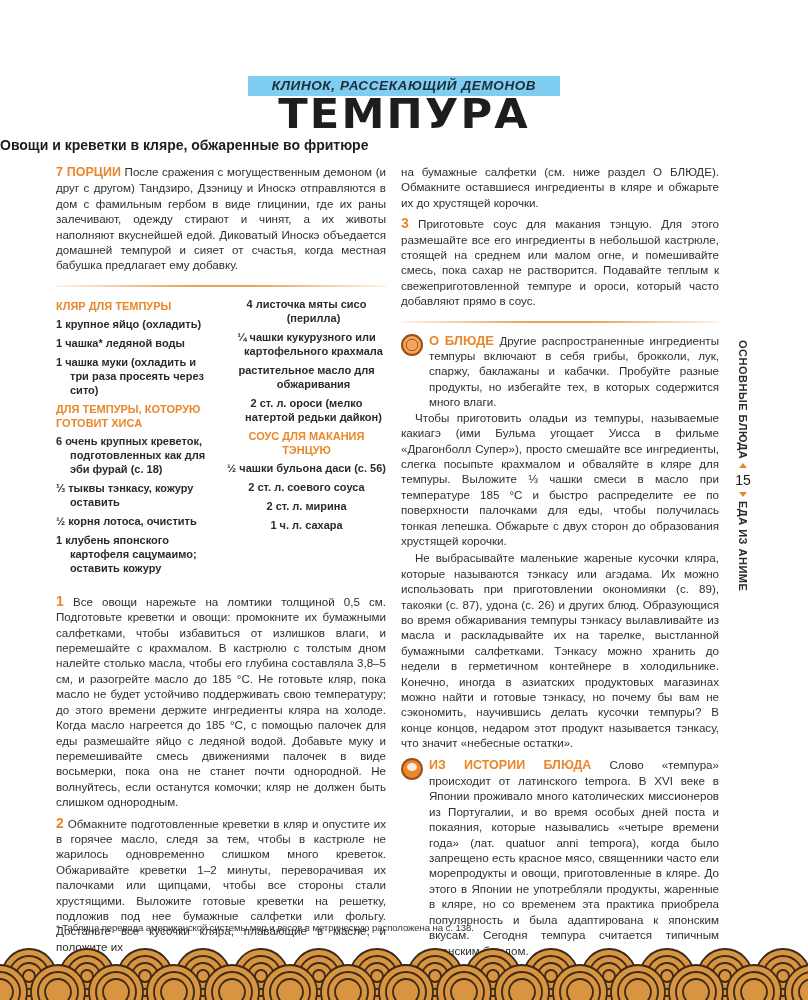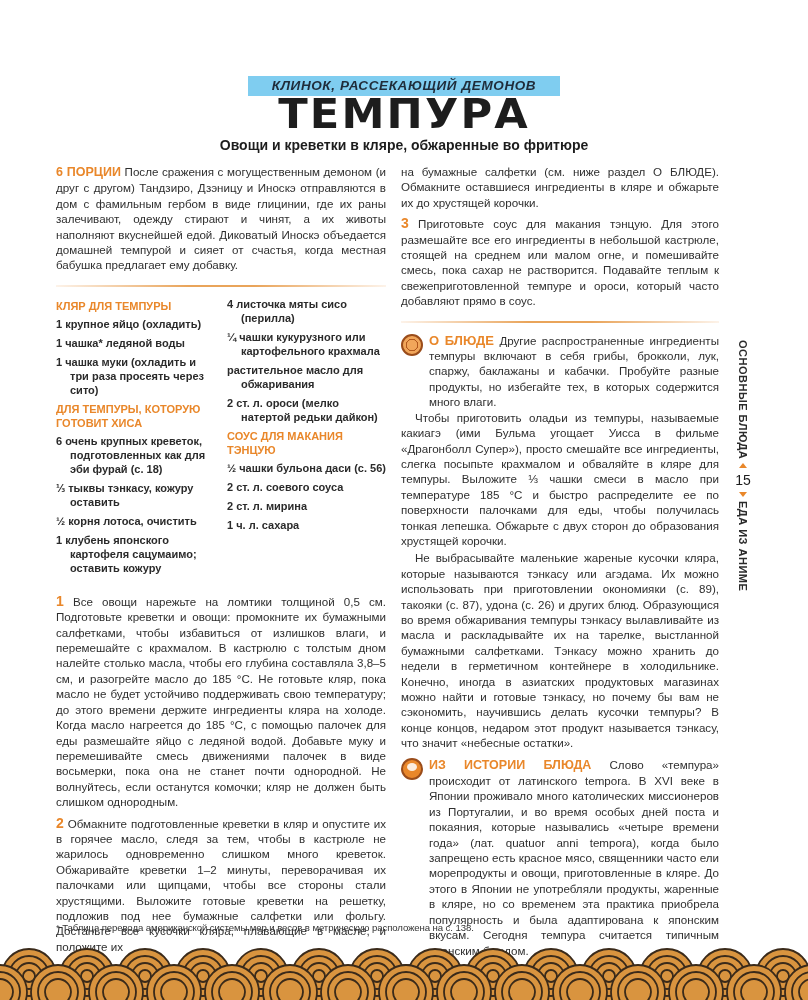--- a/index.html
+++ b/index.html
@@ -11,37 +11,37 @@
     display: inline-block; background: #7fcdf0; color: #1f2c3a;
     font-weight: bold; font-style: italic; font-size: 13.5px; letter-spacing: 0.6px;
     padding: 2px 24px; line-height: 16px;
   }
   .title {
     position: absolute; top: 92px; left: 0; width: 808px; text-align: center;
     font-family: "DejaVu Sans", sans-serif; font-weight: bold; font-size: 40px; color: #1d1d1d;
     letter-spacing: 2px; line-height: 44px; transform: scaleX(1.08);
   }
   .subtitle {
-    position: absolute; top: 136px; left: 0; width: 808px; text-align: center;
+    position: absolute; top: 136px; left: 0; width: 808px; 
     font-weight: bold; font-size: 14px; color: #1d1d1d; line-height: 18px;
   }
 
   .col { position: absolute; font-size: 11.6px; line-height: 15.4px; color: #2f2f2f; }
   .col-left { left: 56px; top: 164px; width: 330px; }
   .col-right { left: 401px; top: 164px; width: 318px; }
   .justify { text-align: justify; hyphens: auto; }
 
   .accent { color: #e9872a; font-weight: bold; }
   .num { color: #e9872a; font-weight: bold; font-size: 14px; }
 
   .divider { height: 2px; background: linear-gradient(90deg, rgba(233,135,42,0.1), #e9a45a 40%, #e9a45a 60%, rgba(233,135,42,0.1)); margin: 12px 0 10px; }
 
   .ing-grid { display: flex; gap: 12px; }
   .ing-col { width: 160px; }
-  .ing-col.right { width: 160px; }
+  .ing-col.right { width: 160px; text-align: center; }
   .ing-head { color: #e9872a; font-weight: bold; font-size: 11px; line-height: 14px; margin: 2px 0 4px; text-transform: uppercase; }
   .ing-item { font-weight: bold; font-size: 11px; line-height: 14px; margin-bottom: 5px; padding-left: 14px; text-indent: -14px; color: #2b2b2b; }
 
   .step { margin-top: 10px; }
   .step p { margin: 0; }
   .indent { text-indent: 14px; }
 
   .sidebar-head { display: flex; align-items: flex-start; }
   .icon-circle { flex: 0 0 22px; width: 22px; height: 22px; border-radius: 50%; margin-right: 6px; margin-top: 1px; }
   .compass { background: radial-gradient(circle, #f1a65a 40%, #b2581d 42%, #b2581d 48%, #f1a65a 50%); border: 2px solid #9a4c1a; }
@@ -74,21 +74,21 @@
 <body>
 
 <div class="kicker-wrap">
   <span class="kicker">КЛИНОК, РАССЕКАЮЩИЙ ДЕМОНОВ</span>
 </div>
 <h1 class="title">ТЕМПУРА</h1>
 <div class="subtitle">Овощи и креветки в кляре, обжаренные во фритюре</div>
 
 <div class="col col-left">
   <p class="justify">
-    <span class="accent" style="font-size:12.5px">6 ПОРЦИИ</span>
+    <span class="accent" style="font-size:12.5px">7 ПОРЦИИ</span>
     <span>После сражения с могущественным демоном (и друг с другом) Тандзиро, Дзэницу и Иноскэ отправляются в дом с фамильным гербом в виде глицинии, где их раны залечивают, одежду стирают и чинят, а их животы наполняют вкуснейшей едой. Диковатый Иноскэ объедается домашней темпурой и сияет от счастья, когда местная бабушка предлагает ему добавку.</span>
   </p>
 
   <div class="divider"></div>
 
   <div class="ing-grid">
     <div class="ing-col">
       <div class="ing-head">КЛЯР ДЛЯ ТЕМПУРЫ</div>
       <div class="ing-item">1 крупное яйцо (охладить)</div>
       <div class="ing-item">1 чашка* ледяной воды</div>

